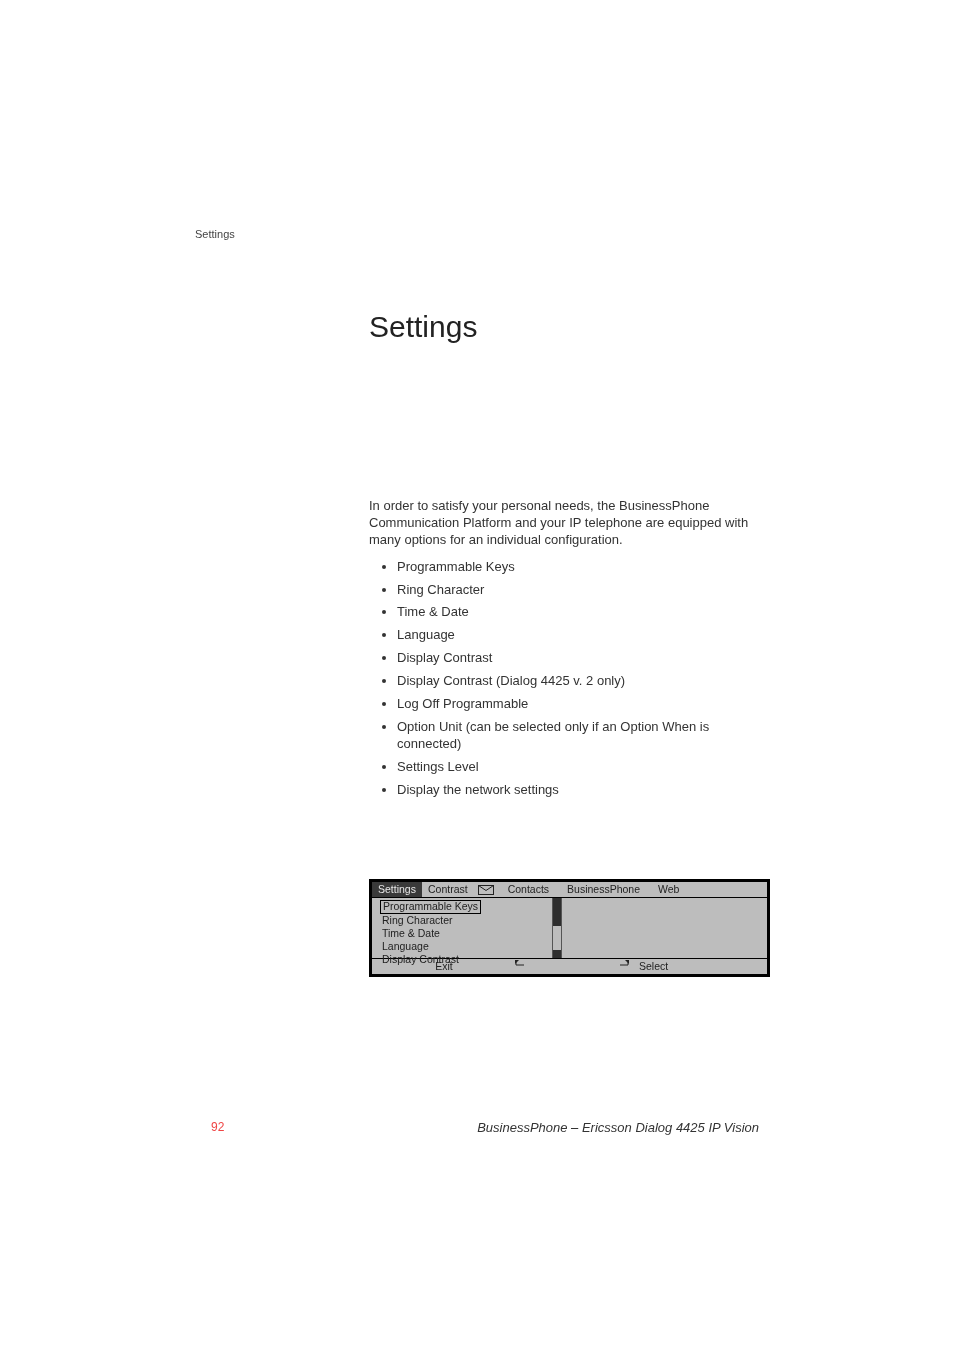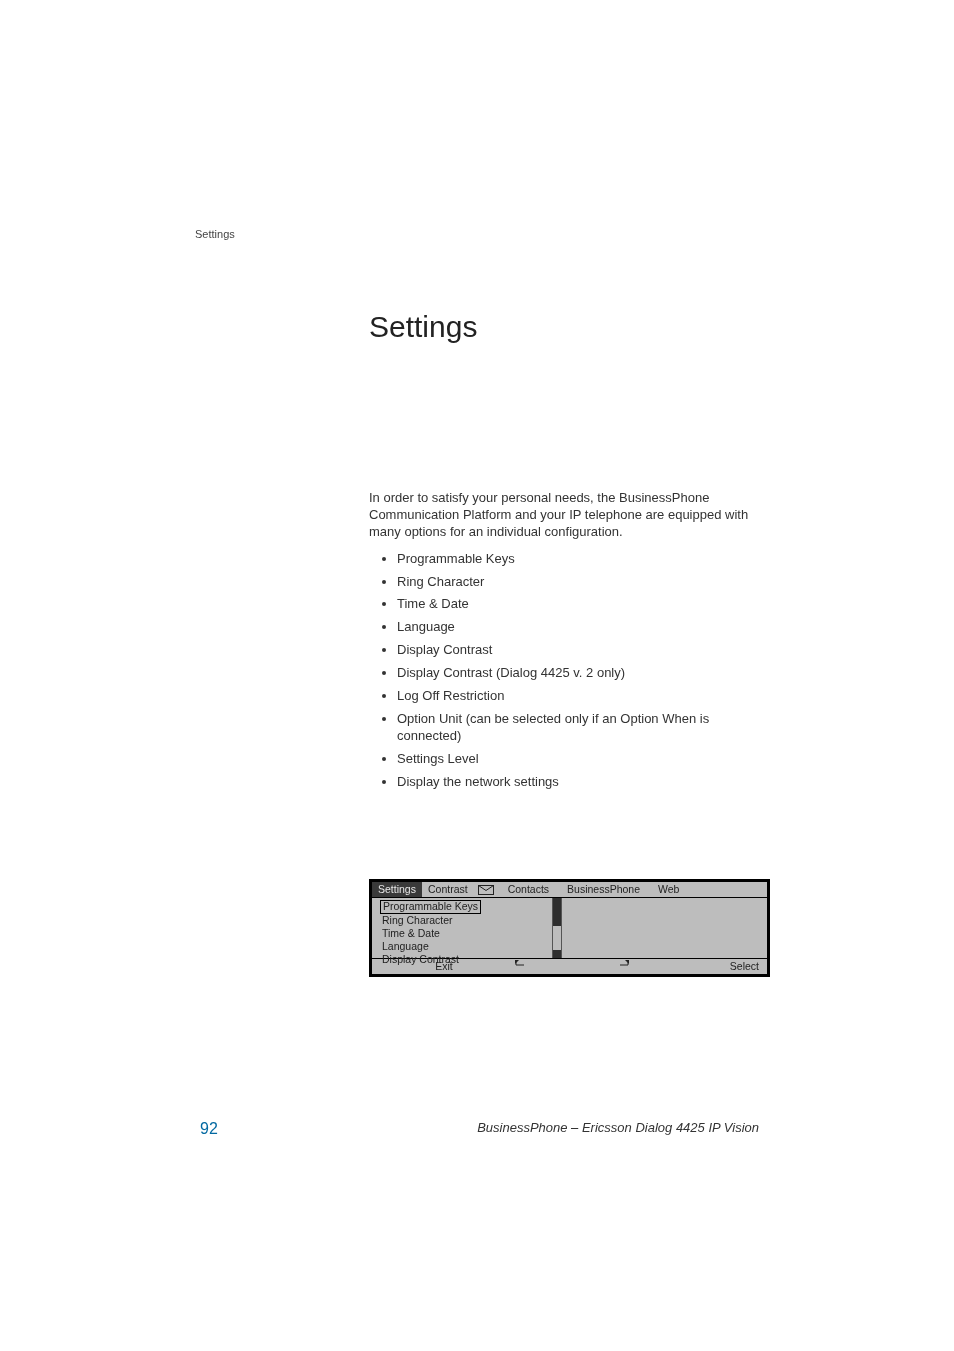--- a/index.html
+++ b/index.html
@@ -35,21 +35,21 @@
   .body-col {
     position: absolute;
     left: 369px;
     top: 490px;
     width: 400px;
     font-size: 13px;
     line-height: 1.3;
     color: #333;
   }
   .body-col p {
-    margin: 0 0 10px 0;
+    margin: 8px 0 10px 0;
   }
   .body-col ul {
     margin: 0 0 10px 0;
     padding-left: 28px;
   }
   .body-col li {
     margin: 6px 0;
   }
 
   
@@ -132,38 +132,38 @@
     padding: 1px 8px 1px 12px;
     font-weight: normal;
     justify-content: space-between;
   }
   .pd-footer-left {
     width: 120px;
     text-align: center;
   }
   .pd-footer-right {
     width: 120px;
-    text-align: right;
+    text-align: left;
   }
   .pd-footer-mid {
     flex: 1;
     display: flex;
     justify-content: center;
     gap: 90px;
   }
   .pd-arrow {
     font-weight: normal;
   }
 
   .page-number {
     position: absolute;
-    left: 200px;
+    left: 211px;
     top: 1120px;
-    font-size: 16px;
-    color: #0369a1;
+    font-size: 12px;
+    color: #ef4444;
   }
   .footer-product {
     position: absolute;
     right: 195px;
     top: 1120px;
     font-size: 13px;
     font-style: italic;
     color: #333;
     margin-left: 29px;
   }
@@ -179,21 +179,21 @@
 
   <div class="body-col">
     <p>In order to satisfy your personal needs, the BusinessPhone Communication Platform and your IP telephone are equipped with many options for an individual configuration.</p>
     <ul>
       <li>Programmable Keys</li>
       <li>Ring Character</li>
       <li>Time &amp; Date</li>
       <li>Language</li>
       <li>Display Contrast</li>
       <li>Display Contrast (Dialog 4425 v. 2 only)</li>
-      <li>Log Off Restriction</li>
+      <li>Log Off Programmable</li>
       <li>Option Unit (can be selected only if an Option When is connected)</li>
       <li>Settings Level</li>
       <li>Display the network settings</li>
     </ul>
   </div>
 
   <div class="phone-display">
     <div class="pd-tabs">
       <span class="pd-tab active">Settings</span>
       <span class="pd-tab">Contrast</span>

